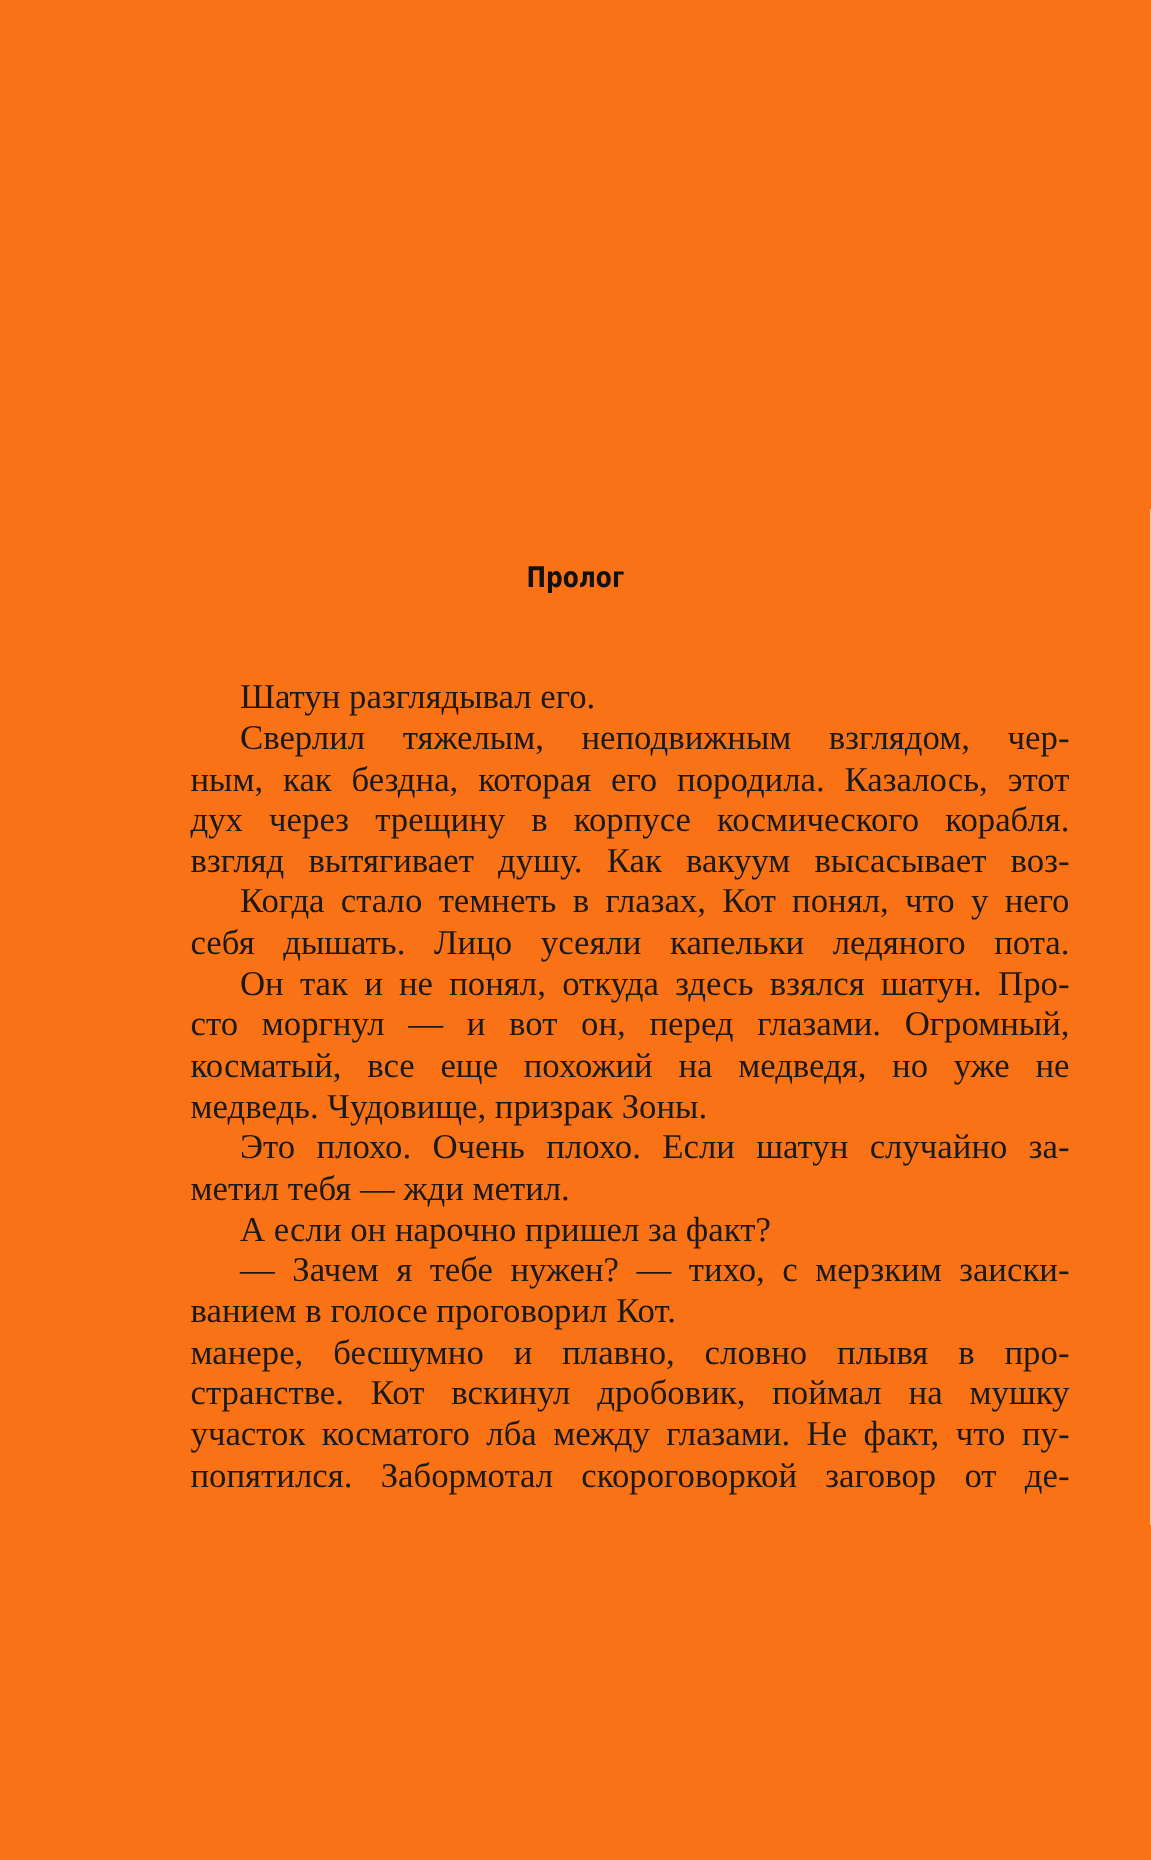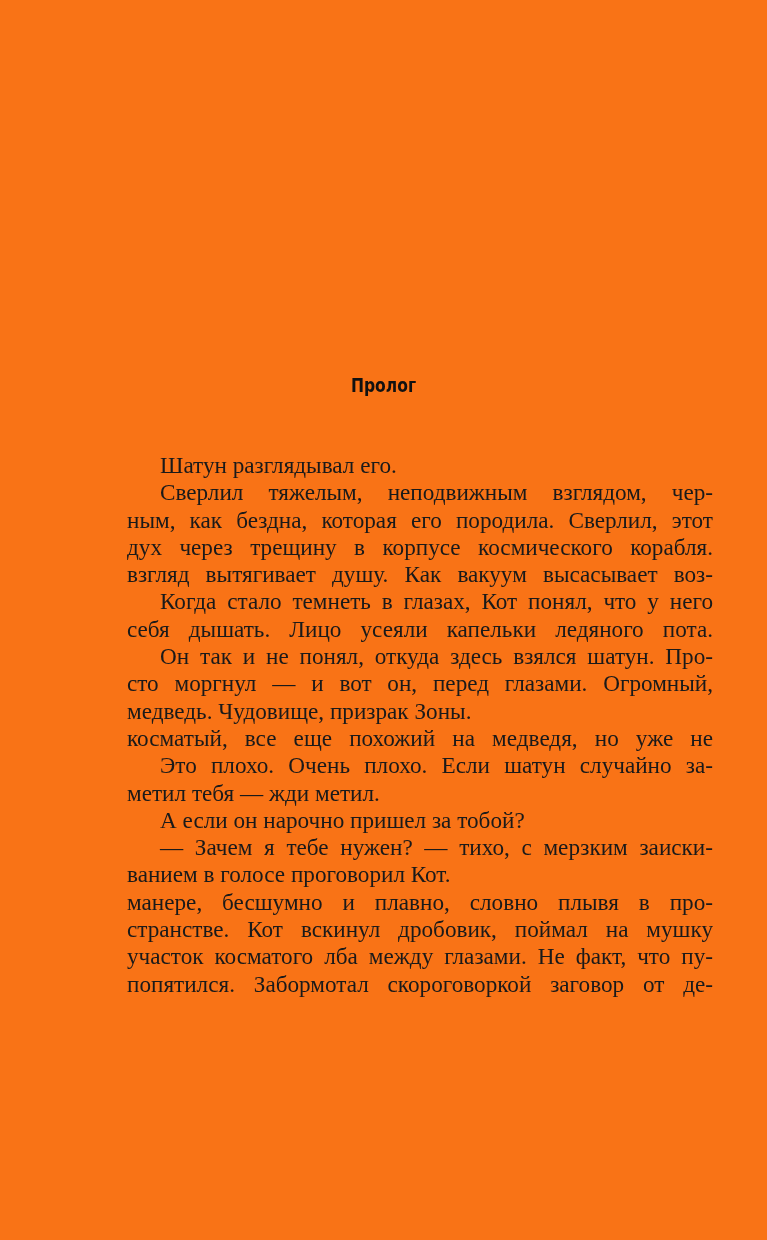--- a/index.html
+++ b/index.html
@@ -65,36 +65,36 @@
 <body>
 
 <div class="page">
   <div class="chapter-title">Пролог</div>
 
   <div class="body-text">
 
     <span class="line indent last">Шатун разглядывал его.</span>
 
     <span class="line indent">Сверлил тяжелым, неподвижным взглядом, чер-</span>
-    <span class="line">ным, как бездна, которая его породила. Сверлил, этот</span>
+    <span class="line">ным, как бездна, которая его породила. Казалось, этот</span>
     <span class="line">дух через трещину в корпусе космического корабля.</span>
     <span class="line">взгляд вытягивает душу. Как вакуум высасывает воз-</span>
 
     <span class="line indent">Когда стало темнеть в глазах, Кот понял, что у него</span>
     <span class="line">себя дышать. Лицо усеяли капельки ледяного пота.</span>
 
     <span class="line indent">Он так и не понял, откуда здесь взялся шатун. Про-</span>
     <span class="line">сто моргнул — и вот он, перед глазами. Огромный,</span>
+    <span class="line">косматый, все еще похожий на медведя, но уже не</span>
     <span class="line last">медведь. Чудовище, призрак Зоны.</span>
-    <span class="line">косматый, все еще похожий на медведя, но уже не</span>
 
     <span class="line indent">Это плохо. Очень плохо. Если шатун случайно за-</span>
     <span class="line last">метил тебя — жди метил.</span>
 
-    <span class="line indent last">А если он нарочно пришел за тобой?</span>
+    <span class="line indent last">А если он нарочно пришел за факт?</span>
 
     <span class="line indent">— Зачем я тебе нужен? — тихо, с мерзким заиски-</span>
     <span class="line last">ванием в голосе проговорил Кот.</span>
 
     <span class="line">манере, бесшумно и плавно, словно плывя в про-</span>
     <span class="line">странстве. Кот вскинул дробовик, поймал на мушку</span>
     <span class="line">участок косматого лба между глазами. Не факт, что пу-</span>
     <span class="line">попятился. Забормотал скороговоркой заговор от де-</span>
   </div>
 </div>

